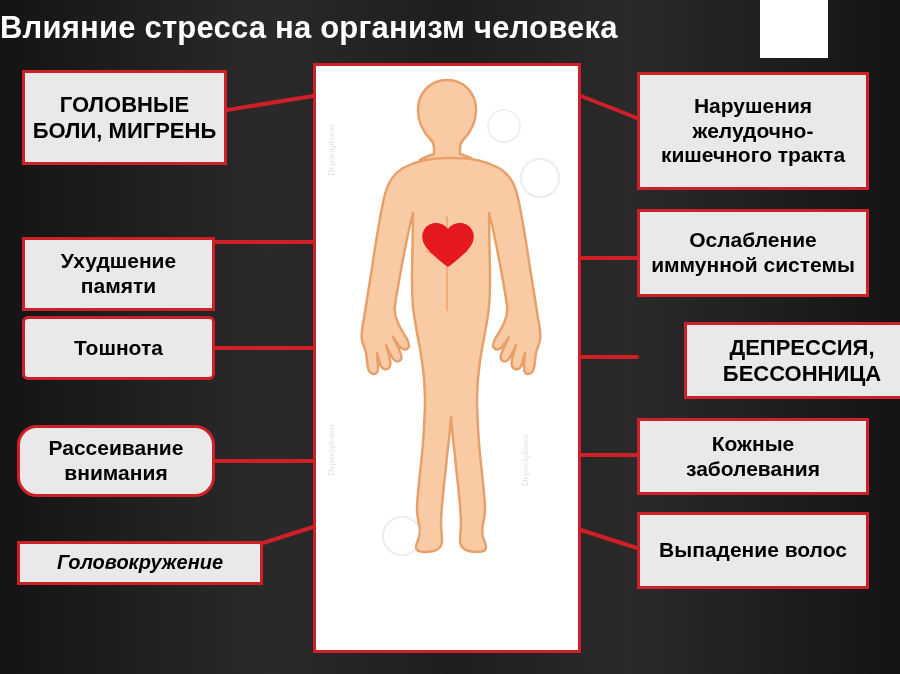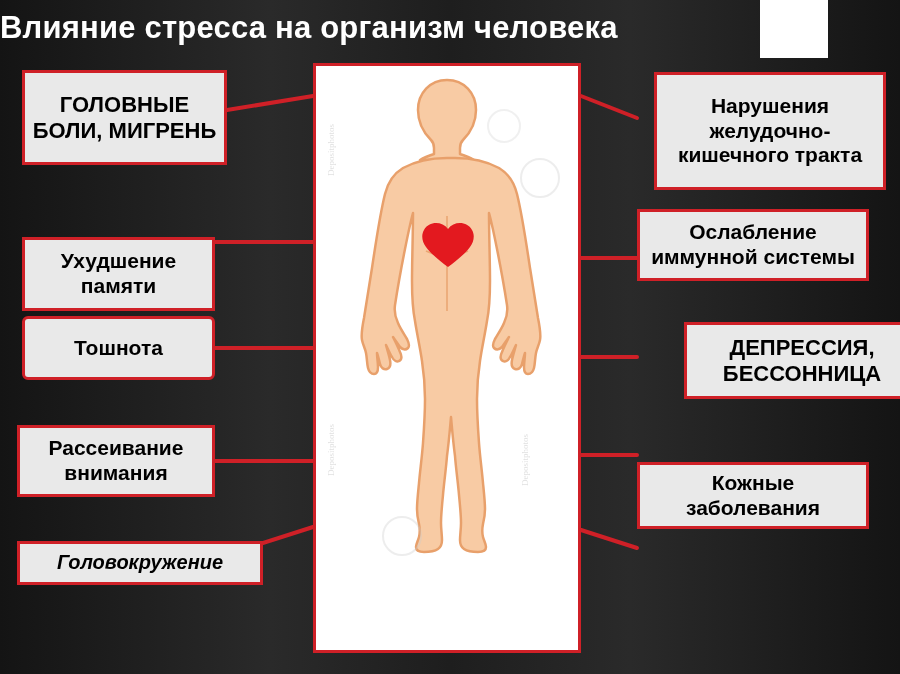--- a/index.html
+++ b/index.html
@@ -87,27 +87,27 @@
     text-align: center;
     color: #000000;
     font-weight: bold;
     line-height: 1.18;
     padding: 15px 6px;
   }
 
   .lbl-headache      { left: 22px;  top: 70px;  width: 205px; height: 95px;  font-size: 22px; }
   .lbl-memory        { left: 22px;  top: 205px; width: 193px; height: 74px;  font-size: 21px; margin-top: 32px; }
   .lbl-nausea        { left: 22px;  top: 316px; width: 193px; height: 64px;  font-size: 21px; border-radius: 6px; }
-  .lbl-attention     { left: 17px;  top: 425px; width: 198px; height: 72px;  font-size: 21px; }
+  .lbl-attention     { left: 17px;  top: 425px; width: 198px; height: 72px;  font-size: 21px; border-radius: 20px; }
   .lbl-dizzy         { left: 17px;  top: 541px; width: 246px; height: 44px;  font-size: 20px; font-style: italic; }
 
-  .lbl-gi            { left: 637px; top: 72px;  width: 232px; height: 118px; font-size: 21px; margin-left: 17px; }
-  .lbl-immune        { left: 637px; top: 209px; width: 232px; height: 72px;  font-size: 21px; }
+  .lbl-gi            { left: 637px; top: 72px;  width: 232px; height: 118px; font-size: 21px; }
+  .lbl-immune        { left: 637px; top: 209px; width: 232px; height: 88px;  font-size: 21px; }
   .lbl-depression    { left: 637px; top: 322px; width: 236px; height: 77px;  font-size: 22px; margin-left: 47px; }
-  .lbl-skin          { left: 637px; top: 418px; width: 232px; height: 67px;  font-size: 21px; margin-top: 44px; }
+  .lbl-skin          { left: 637px; top: 418px; width: 232px; height: 77px;  font-size: 21px; }
   .lbl-hair          { left: 637px; top: 512px; width: 232px; height: 77px;  font-size: 21px; }
 </style>
 </head>
 <body>
 
 <div id="stage">
 
   <div id="bg-left"></div>
   <div id="bg-right"></div>
 
@@ -270,14 +270,17 @@
   </div>
   <div class="label-box lbl-immune">
     <span>Ослабление иммунной системы</span>
   </div>
   <div class="label-box lbl-depression">
     <span>ДЕПРЕССИЯ, БЕССОННИЦА</span>
   </div>
   <div class="label-box lbl-skin">
     <span>Кожные заболевания</span>
   </div>
+  <div class="label-box lbl-hair">
+    <span>Выпадение волос</span>
+  </div>
 
 </div>
 
 </body></html>

